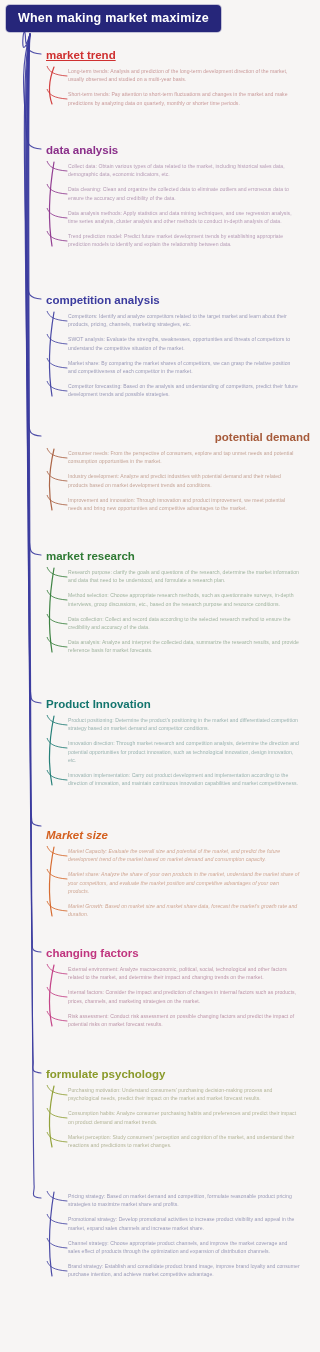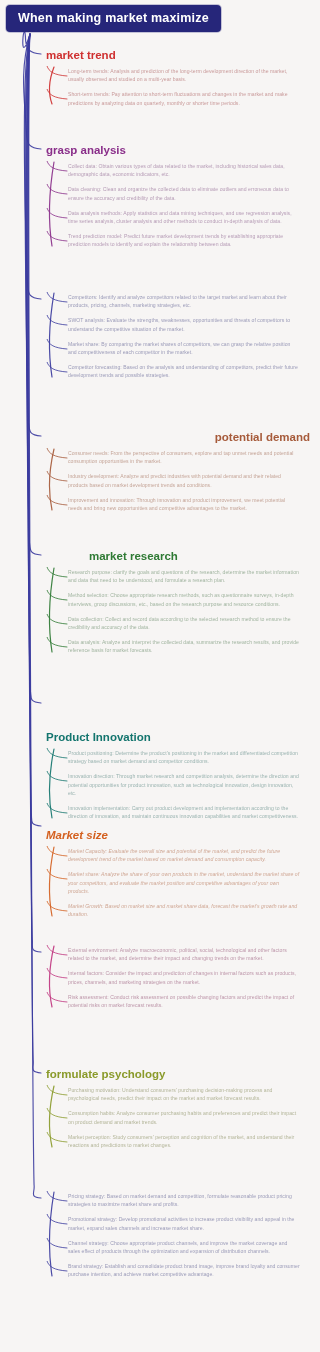--- a/index.html
+++ b/index.html
@@ -105,54 +105,55 @@
     <path d="M 30 34 C 23.259999999999998 74, 30.259999999999998 781, 31.259999999999998 813 C 32.26 821, 29 825, 41 826" fill="none" stroke="#3b3b9e" stroke-width="1.15" stroke-linecap="round" opacity="0.9"></path>
     <path d="M 30 34 C 24.195 74, 31.195 907, 32.195 939 C 33.195 947, 29 951, 41 952" fill="none" stroke="#3b3b9e" stroke-width="1.15" stroke-linecap="round" opacity="0.9"></path>
     <path d="M 30 34 C 25.130000000000003 74, 32.13 1028, 33.13 1060 C 34.13 1068, 29 1072, 41 1073" fill="none" stroke="#3b3b9e" stroke-width="1.15" stroke-linecap="round" opacity="0.9"></path>
     <path d="M 30 34 C 26.064999999999998 74, 33.065 1153, 34.065 1185 C 35.065 1193, 29 1197, 41 1198" fill="none" stroke="#3b3b9e" stroke-width="1.15" stroke-linecap="round" opacity="0.9"></path>
   </svg>
 
 <div id="root-title">When making market maximize</div>
 
 <div id="topics">
     <div class="topic" style="top: 48px;">
-      <div class="topic-head" style="color: rgb(207, 48, 48);">market trend</div>
+      <div class="topic-head" style="color: rgb(207, 48, 48); text-decoration: underline;">market trend</div>
       <div class="subs">
         <div class="topic-spine" style="top: 0px; height: 37px;"><svg width="20" height="37" viewBox="0 0 20 37" xmlns="http://www.w3.org/2000/svg" style="overflow:visible">
             <path d="M10 0 C 5 12.95, 4 25.9, 8 37" fill="none" stroke="#cf3030" stroke-width="1.2" stroke-linecap="round" opacity="0.92"></path>
           </svg></div>
         <div class="sub" style="color: rgb(201, 154, 154);"><div class="sub-hook"><svg width="22" height="14" viewBox="0 0 22 14" xmlns="http://www.w3.org/2000/svg">
               <path d="M1 0 C 3 6, 8 9, 21 10" fill="none" stroke="#cf3030" stroke-width="0.85" stroke-linecap="round" opacity="0.95"></path>
             </svg></div><span>Long-term trends: Analysis and prediction of the long-term development direction of the market, usually observed and studied on a multi-year basis.</span></div>
         <div class="sub" style="color: rgb(201, 154, 154);"><div class="sub-hook"><svg width="22" height="14" viewBox="0 0 22 14" xmlns="http://www.w3.org/2000/svg">
               <path d="M1 0 C 3 6, 8 9, 21 10" fill="none" stroke="#cf3030" stroke-width="0.85" stroke-linecap="round" opacity="0.95"></path>
             </svg></div><span>Short-term trends: Pay attention to short-term fluctuations and changes in the market and make predictions by analyzing data on quarterly, monthly or shorter time periods.</span></div>
       </div>
     </div>
     <div class="topic" style="top: 143px;">
-      <div class="topic-head" style="color: rgb(138, 47, 138);">grasp analysis</div>
+      <div class="topic-head" style="color: rgb(138, 47, 138);">data analysis</div>
       <div class="subs">
         <div class="topic-spine" style="top: 0px; height: 84px;"><svg width="20" height="84" viewBox="0 0 20 84" xmlns="http://www.w3.org/2000/svg" style="overflow:visible">
             <path d="M10 0 C 5 29.4, 4 58.8, 8 84" fill="none" stroke="#8a2f8a" stroke-width="1.2" stroke-linecap="round" opacity="0.92"></path>
           </svg></div>
         <div class="sub" style="color: rgb(181, 154, 181);"><div class="sub-hook"><svg width="22" height="14" viewBox="0 0 22 14" xmlns="http://www.w3.org/2000/svg">
               <path d="M1 0 C 3 6, 8 9, 21 10" fill="none" stroke="#8a2f8a" stroke-width="0.85" stroke-linecap="round" opacity="0.95"></path>
             </svg></div><span>Collect data: Obtain various types of data related to the market, including historical sales data, demographic data, economic indicators, etc.</span></div>
         <div class="sub" style="color: rgb(181, 154, 181);"><div class="sub-hook"><svg width="22" height="14" viewBox="0 0 22 14" xmlns="http://www.w3.org/2000/svg">
               <path d="M1 0 C 3 6, 8 9, 21 10" fill="none" stroke="#8a2f8a" stroke-width="0.85" stroke-linecap="round" opacity="0.95"></path>
             </svg></div><span>Data cleaning: Clean and organize the collected data to eliminate outliers and erroneous data to ensure the accuracy and credibility of the data.</span></div>
         <div class="sub" style="color: rgb(181, 154, 181);"><div class="sub-hook"><svg width="22" height="14" viewBox="0 0 22 14" xmlns="http://www.w3.org/2000/svg">
               <path d="M1 0 C 3 6, 8 9, 21 10" fill="none" stroke="#8a2f8a" stroke-width="0.85" stroke-linecap="round" opacity="0.95"></path>
             </svg></div><span>Data analysis methods: Apply statistics and data mining techniques, and use regression analysis, time series analysis, cluster analysis and other methods to conduct in-depth analysis of data.</span></div>
         <div class="sub" style="color: rgb(181, 154, 181);"><div class="sub-hook"><svg width="22" height="14" viewBox="0 0 22 14" xmlns="http://www.w3.org/2000/svg">
               <path d="M1 0 C 3 6, 8 9, 21 10" fill="none" stroke="#8a2f8a" stroke-width="0.85" stroke-linecap="round" opacity="0.95"></path>
             </svg></div><span>Trend prediction model: Predict future market development trends by establishing appropriate prediction models to identify and explain the relationship between data.</span></div>
       </div>
     </div>
     <div class="topic" style="top: 293px;">
+      <div class="topic-head" style="color: rgb(59, 59, 158);">competition analysis</div>
       <div class="subs">
         <div class="topic-spine" style="top: 0px; height: 84px;"><svg width="20" height="84" viewBox="0 0 20 84" xmlns="http://www.w3.org/2000/svg" style="overflow:visible">
             <path d="M10 0 C 5 29.4, 4 58.8, 8 84" fill="none" stroke="#3b3b9e" stroke-width="1.2" stroke-linecap="round" opacity="0.92"></path>
           </svg></div>
         <div class="sub" style="color: rgb(154, 154, 184);"><div class="sub-hook"><svg width="22" height="14" viewBox="0 0 22 14" xmlns="http://www.w3.org/2000/svg">
               <path d="M1 0 C 3 6, 8 9, 21 10" fill="none" stroke="#3b3b9e" stroke-width="0.85" stroke-linecap="round" opacity="0.95"></path>
             </svg></div><span>Competitors: Identify and analyze competitors related to the target market and learn about their products, pricing, channels, marketing strategies, etc.</span></div>
         <div class="sub" style="color: rgb(154, 154, 184);"><div class="sub-hook"><svg width="22" height="14" viewBox="0 0 22 14" xmlns="http://www.w3.org/2000/svg">
               <path d="M1 0 C 3 6, 8 9, 21 10" fill="none" stroke="#3b3b9e" stroke-width="0.85" stroke-linecap="round" opacity="0.95"></path>
             </svg></div><span>SWOT analysis: Evaluate the strengths, weaknesses, opportunities and threats of competitors to understand the competitive situation of the market.</span></div>
@@ -175,40 +176,40 @@
             </svg></div><span>Consumer needs: From the perspective of consumers, explore and tap unmet needs and potential consumption opportunities in the market.</span></div>
         <div class="sub" style="color: rgb(196, 163, 150);"><div class="sub-hook"><svg width="22" height="14" viewBox="0 0 22 14" xmlns="http://www.w3.org/2000/svg">
               <path d="M1 0 C 3 6, 8 9, 21 10" fill="none" stroke="#a65a3a" stroke-width="0.85" stroke-linecap="round" opacity="0.95"></path>
             </svg></div><span>Industry development: Analyze and predict industries with potential demand and their related products based on market development trends and conditions.</span></div>
         <div class="sub" style="color: rgb(196, 163, 150);"><div class="sub-hook"><svg width="22" height="14" viewBox="0 0 22 14" xmlns="http://www.w3.org/2000/svg">
               <path d="M1 0 C 3 6, 8 9, 21 10" fill="none" stroke="#a65a3a" stroke-width="0.85" stroke-linecap="round" opacity="0.95"></path>
             </svg></div><span>Improvement and innovation: Through innovation and product improvement, we meet potential needs and bring new opportunities and competitive advantages to the market.</span></div>
       </div>
     </div>
     <div class="topic" style="top: 549px;">
-      <div class="topic-head" style="color: rgb(47, 122, 52); margin-left: 43px;">market research</div>
+      <div class="topic-head" style="color: rgb(47, 122, 52);">market research</div>
       <div class="subs">
         <div class="topic-spine" style="top: 0px; height: 84px;"><svg width="20" height="84" viewBox="0 0 20 84" xmlns="http://www.w3.org/2000/svg" style="overflow:visible">
             <path d="M10 0 C 5 29.4, 4 58.8, 8 84" fill="none" stroke="#2f7a34" stroke-width="1.2" stroke-linecap="round" opacity="0.92"></path>
           </svg></div>
         <div class="sub" style="color: rgb(160, 180, 159);"><div class="sub-hook"><svg width="22" height="14" viewBox="0 0 22 14" xmlns="http://www.w3.org/2000/svg">
               <path d="M1 0 C 3 6, 8 9, 21 10" fill="none" stroke="#2f7a34" stroke-width="0.85" stroke-linecap="round" opacity="0.95"></path>
             </svg></div><span>Research purpose: clarify the goals and questions of the research, determine the market information and data that need to be understood, and formulate a research plan.</span></div>
         <div class="sub" style="color: rgb(160, 180, 159);"><div class="sub-hook"><svg width="22" height="14" viewBox="0 0 22 14" xmlns="http://www.w3.org/2000/svg">
               <path d="M1 0 C 3 6, 8 9, 21 10" fill="none" stroke="#2f7a34" stroke-width="0.85" stroke-linecap="round" opacity="0.95"></path>
             </svg></div><span>Method selection: Choose appropriate research methods, such as questionnaire surveys, in-depth interviews, group discussions, etc., based on the research purpose and resource conditions.</span></div>
         <div class="sub" style="color: rgb(160, 180, 159);"><div class="sub-hook"><svg width="22" height="14" viewBox="0 0 22 14" xmlns="http://www.w3.org/2000/svg">
               <path d="M1 0 C 3 6, 8 9, 21 10" fill="none" stroke="#2f7a34" stroke-width="0.85" stroke-linecap="round" opacity="0.95"></path>
             </svg></div><span>Data collection: Collect and record data according to the selected research method to ensure the credibility and accuracy of the data.</span></div>
         <div class="sub" style="color: rgb(160, 180, 159);"><div class="sub-hook"><svg width="22" height="14" viewBox="0 0 22 14" xmlns="http://www.w3.org/2000/svg">
               <path d="M1 0 C 3 6, 8 9, 21 10" fill="none" stroke="#2f7a34" stroke-width="0.85" stroke-linecap="round" opacity="0.95"></path>
             </svg></div><span>Data analysis: Analyze and interpret the collected data, summarize the research results, and provide reference basis for market forecasts.</span></div>
       </div>
     </div>
-    <div class="topic" style="top: 730px;">
+    <div class="topic" style="top: 697px;">
       <div class="topic-head" style="color: rgb(20, 117, 110);">Product Innovation</div>
       <div class="subs">
         <div class="topic-spine" style="top: 0px; height: 69px;"><svg width="20" height="69" viewBox="0 0 20 69" xmlns="http://www.w3.org/2000/svg" style="overflow:visible">
             <path d="M10 0 C 5 24.15, 4 48.3, 8 69" fill="none" stroke="#14756e" stroke-width="1.2" stroke-linecap="round" opacity="0.92"></path>
           </svg></div>
         <div class="sub" style="color: rgb(153, 179, 176);"><div class="sub-hook"><svg width="22" height="14" viewBox="0 0 22 14" xmlns="http://www.w3.org/2000/svg">
               <path d="M1 0 C 3 6, 8 9, 21 10" fill="none" stroke="#14756e" stroke-width="0.85" stroke-linecap="round" opacity="0.95"></path>
             </svg></div><span>Product positioning: Determine the product's positioning in the market and differentiated competition strategy based on market demand and competitor conditions.</span></div>
         <div class="sub" style="color: rgb(153, 179, 176);"><div class="sub-hook"><svg width="22" height="14" viewBox="0 0 22 14" xmlns="http://www.w3.org/2000/svg">
               <path d="M1 0 C 3 6, 8 9, 21 10" fill="none" stroke="#14756e" stroke-width="0.85" stroke-linecap="round" opacity="0.95"></path>
@@ -229,20 +230,21 @@
             </svg></div><span>Market Capacity: Evaluate the overall size and potential of the market, and predict the future development trend of the market based on market demand and consumption capacity.</span></div>
         <div class="sub" style="color: rgb(207, 166, 147);"><div class="sub-hook"><svg width="22" height="14" viewBox="0 0 22 14" xmlns="http://www.w3.org/2000/svg">
               <path d="M1 0 C 3 6, 8 9, 21 10" fill="none" stroke="#d4601f" stroke-width="0.85" stroke-linecap="round" opacity="0.95"></path>
             </svg></div><span>Market share: Analyze the share of your own products in the market, understand the market share of your competitors, and evaluate the market position and competitive advantages of your own products.</span></div>
         <div class="sub" style="color: rgb(207, 166, 147);"><div class="sub-hook"><svg width="22" height="14" viewBox="0 0 22 14" xmlns="http://www.w3.org/2000/svg">
               <path d="M1 0 C 3 6, 8 9, 21 10" fill="none" stroke="#d4601f" stroke-width="0.85" stroke-linecap="round" opacity="0.95"></path>
             </svg></div><span>Market Growth: Based on market size and market share data, forecast the market's growth rate and duration.</span></div>
       </div>
     </div>
     <div class="topic" style="top: 946px;">
+      <div class="topic-head" style="color: rgb(192, 53, 127);">changing factors</div>
       <div class="subs">
         <div class="topic-spine" style="top: 0px; height: 61px;"><svg width="20" height="61" viewBox="0 0 20 61" xmlns="http://www.w3.org/2000/svg" style="overflow:visible">
             <path d="M10 0 C 5 21.349999999999998, 4 42.699999999999996, 8 61" fill="none" stroke="#c0357f" stroke-width="1.2" stroke-linecap="round" opacity="0.92"></path>
           </svg></div>
         <div class="sub" style="color: rgb(188, 148, 168);"><div class="sub-hook"><svg width="22" height="14" viewBox="0 0 22 14" xmlns="http://www.w3.org/2000/svg">
               <path d="M1 0 C 3 6, 8 9, 21 10" fill="none" stroke="#c0357f" stroke-width="0.85" stroke-linecap="round" opacity="0.95"></path>
             </svg></div><span>External environment: Analyze macroeconomic, political, social, technological and other factors related to the market, and determine their impact and changing trends on the market.</span></div>
         <div class="sub" style="color: rgb(188, 148, 168);"><div class="sub-hook"><svg width="22" height="14" viewBox="0 0 22 14" xmlns="http://www.w3.org/2000/svg">
               <path d="M1 0 C 3 6, 8 9, 21 10" fill="none" stroke="#c0357f" stroke-width="0.85" stroke-linecap="round" opacity="0.95"></path>
             </svg></div><span>Internal factors: Consider the impact and prediction of changes in internal factors such as products, prices, channels, and marketing strategies on the market.</span></div>

